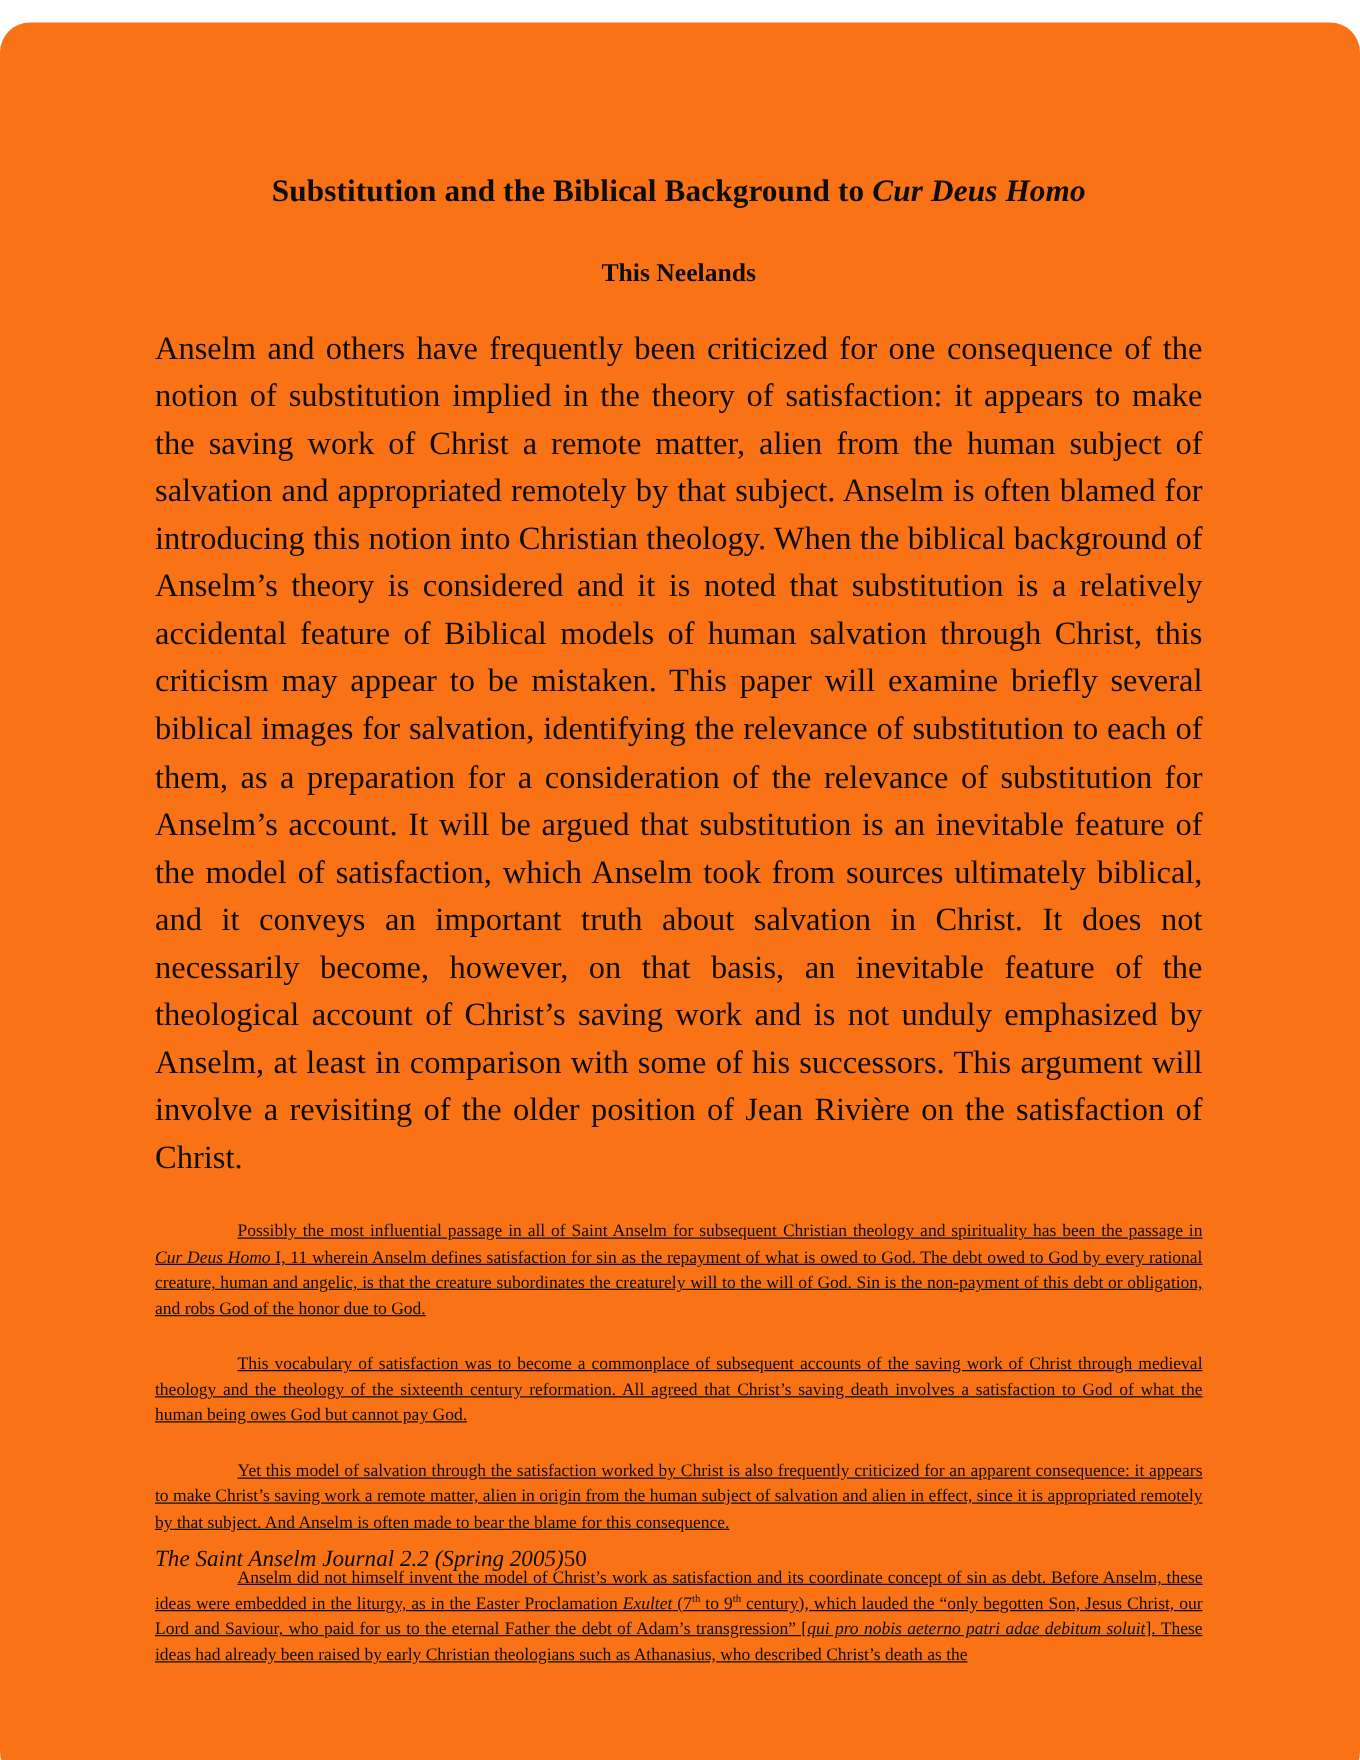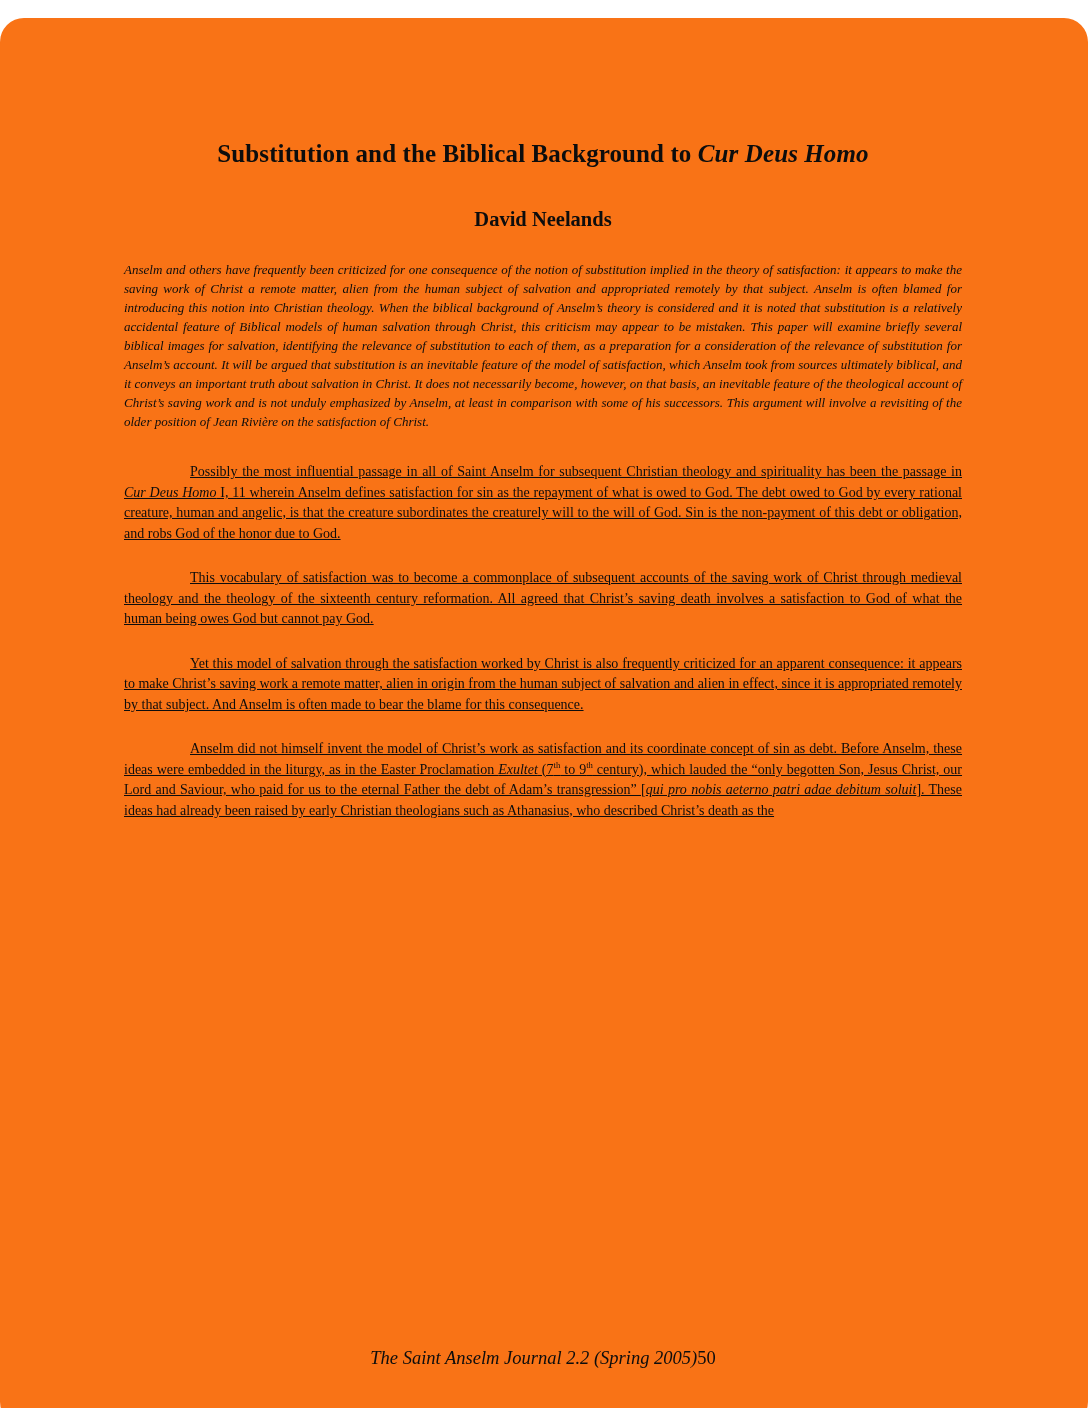--- a/index.html
+++ b/index.html
@@ -48,22 +48,21 @@
     margin-top: 36px;
   }
   .byline .author,
   .byline .affiliation {
     display: block;
   }
 
   
   .abstract {
     margin-top: 26px;
-    font-style: italic;
-    font-size: 13px;
+    font-size: 26px;
     line-height: 1.465;
     text-align: justify;
     text-justify: inter-word;
     hyphens: none;
   }
 
   
   .body-par {
     margin: 0;
     margin-top: 24px;
@@ -84,45 +83,45 @@
   .body-par sup {
     font-size: 0.62em;
     vertical-align: super;
     line-height: 0;
   }
 
   
   .footer {
     position: absolute;
     left: 124px;
-    top: 1330px;
+    top: 1220px;
     width: 838px;
     display: flex;
-    justify-content: center;
+    justify-content: flex-start;
     align-items: baseline;
     font-size: 18.5px;
   }
   .footer-journal {
     font-style: italic;
   }
   .footer-page {
     font-style: normal;
   }
 </style>
 </head>
 <body>
 
 <div class="page">
 
   <div class="content">
 
     <h1 class="doc-title"><span>Substitution and the Biblical Background to </span><span class="ital">Cur Deus Homo</span></h1>
 
     <div class="byline">
-      <span class="author">David Neelands</span>
+      <span class="author">This Neelands</span>
     </div>
 
     <div class="abstract">Anselm and others have frequently been criticized for one consequence of the notion of substitution implied in the theory of satisfaction: it appears to make the saving work of Christ a remote matter, alien from the human subject of salvation and appropriated remotely by that subject. Anselm is often blamed for introducing this notion into Christian theology. When the biblical background of Anselm’s theory is considered and it is noted that substitution is a relatively accidental feature of Biblical models of human salvation through Christ, this criticism may appear to be mistaken. This paper will examine briefly several biblical images for salvation, identifying the relevance of substitution to each of them, as a preparation for a consideration of the relevance of substitution for Anselm’s account. It will be argued that substitution is an inevitable feature of the model of satisfaction, which Anselm took from sources ultimately biblical, and it conveys an important truth about salvation in Christ. It does not necessarily become, however, on that basis, an inevitable feature of the theological account of Christ’s saving work and is not unduly emphasized by Anselm, at least in comparison with some of his successors.  This argument will involve a revisiting of the older position of Jean Rivière on the satisfaction of Christ.</div>
 
     <p class="body-par first"><span>Possibly the most influential passage in all of Saint Anselm for subsequent Christian theology and spirituality has been the passage in </span><span class="ital">Cur Deus Homo</span><span> I, 11 wherein Anselm defines satisfaction for sin as the repayment of what is owed to God. The debt owed to God by every rational creature, human and angelic, is that the creature subordinates the creaturely will to the will of God. Sin is the non-payment of this debt or obligation, and robs God of the honor due to God.</span></p>
 
     <p class="body-par">This vocabulary of satisfaction was to become a commonplace of subsequent accounts of the saving work of Christ through medieval theology and the theology of the sixteenth century reformation. All agreed that Christ’s saving death involves a satisfaction to God of what the human being owes God but cannot pay God.</p>
 
     <p class="body-par">Yet this model of salvation through the satisfaction worked by Christ is also frequently criticized for an apparent consequence:  it appears to make Christ’s saving work a remote matter, alien in origin from the human subject of salvation and alien in effect, since it is appropriated remotely by that subject. And Anselm is often made to bear the blame for this consequence.</p>
 

